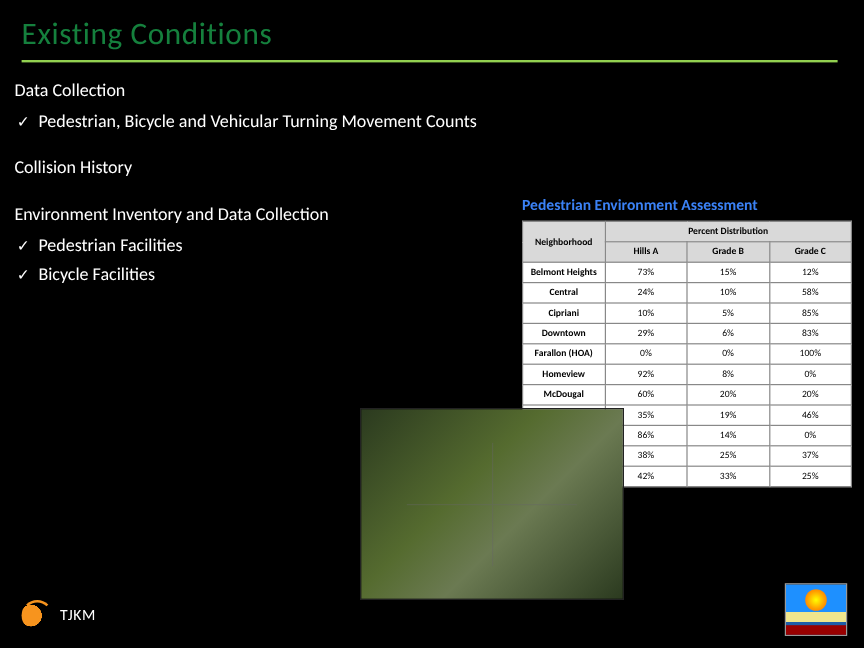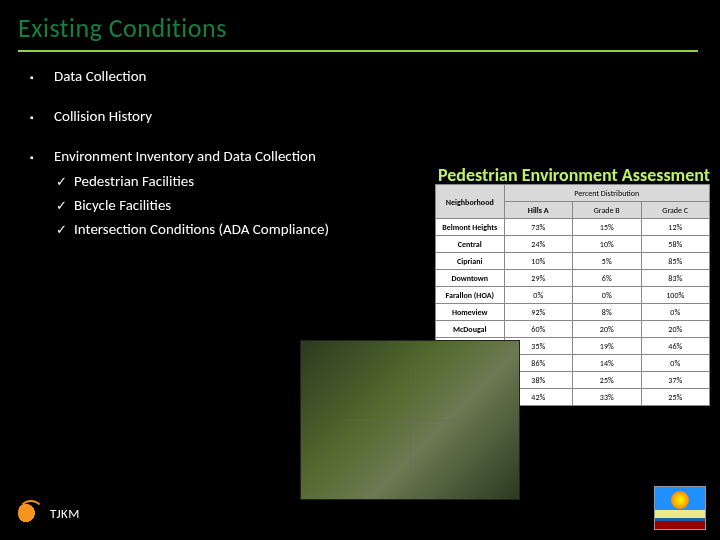--- a/index.html
+++ b/index.html
@@ -19,51 +19,50 @@
     padding: 12px 0 6px 18px;
     letter-spacing: 0.5px;
   }
   .underline {
     height: 2px;
     background: #92d050;
     margin: 0 18px 14px 18px;
     width: 680px;
   }
   .content {
-    padding-left: 42px;
     font-size: 15px;
     line-height: 1.45;
   }
   .b1 { position: relative; padding-left: 12px; margin-bottom: 4px; }
   .b1::before { content: "\25AA"; position: absolute; left: -12px; font-size: 10px; top: 5px; color: #fff; }
   .sub { position: relative; padding-left: 32px; margin-bottom: 2px; }
   .sub::before { content: "\2713"; position: absolute; left: 14px; color: #fff; font-size: 13px; top: 2px; }
   .gap { height: 14px; }
   .right-heading {
     position: absolute;
     top: 164px;
     left: 435px;
     width: 275px;
-    text-align: right;
-    font-size: 18px;
+    text-align: left;
+    font-size: 13px;
     font-weight: 600;
-    color: #bef264;
+    color: #3b82f6;
   }
   .table-wrap {
     position: absolute;
     top: 184px;
     left: 435px;
     width: 275px;
     font-size: 8px;
     color: #000;
     background: #fff;
   }
   table { border-collapse: collapse; width: 100%; table-layout: fixed; }
   th, td { border: 1px solid #888; padding: 3px 2px; text-align: center; }
-  th { background: #d9d9d9; font-weight: 400; }
+  th { background: #d9d9d9; font-weight: 700; }
   td:first-child, th:first-child { font-weight: 600; }
   .img-placeholder {
     position: absolute;
     top: 340px;
     left: 300px;
     width: 220px;
     height: 160px;
     background: linear-gradient(135deg,#2b3a1f 0%,#556b2f 40%,#6b7a52 60%,#2b3a1f 100%);
     border: 1px solid #222;
   }
@@ -117,27 +116,27 @@
   }
 </style>
 </head>
 <body>
 
 <div class="title">Existing Conditions</div>
 <div class="underline"></div>
 
 <div class="content">
   <div class="b1">Data Collection</div>
+  <div class="sub">Pedestrian, Bicycle and Vehicular Turning Movement Counts</div>
   <div class="gap"></div>
   <div class="b1">Collision History</div>
   <div class="gap"></div>
   <div class="b1">Environment Inventory and Data Collection</div>
   <div class="sub">Pedestrian Facilities</div>
   <div class="sub">Bicycle Facilities</div>
-  <div class="sub">Intersection Conditions (ADA Compliance)</div>
 </div>
 
 <div class="right-heading">Pedestrian Environment Assessment</div>
 
 <div class="table-wrap">
   <table>
     <thead>
       <tr>
         <th rowspan="2">Neighborhood</th>
         <th colspan="3">Percent Distribution</th>

